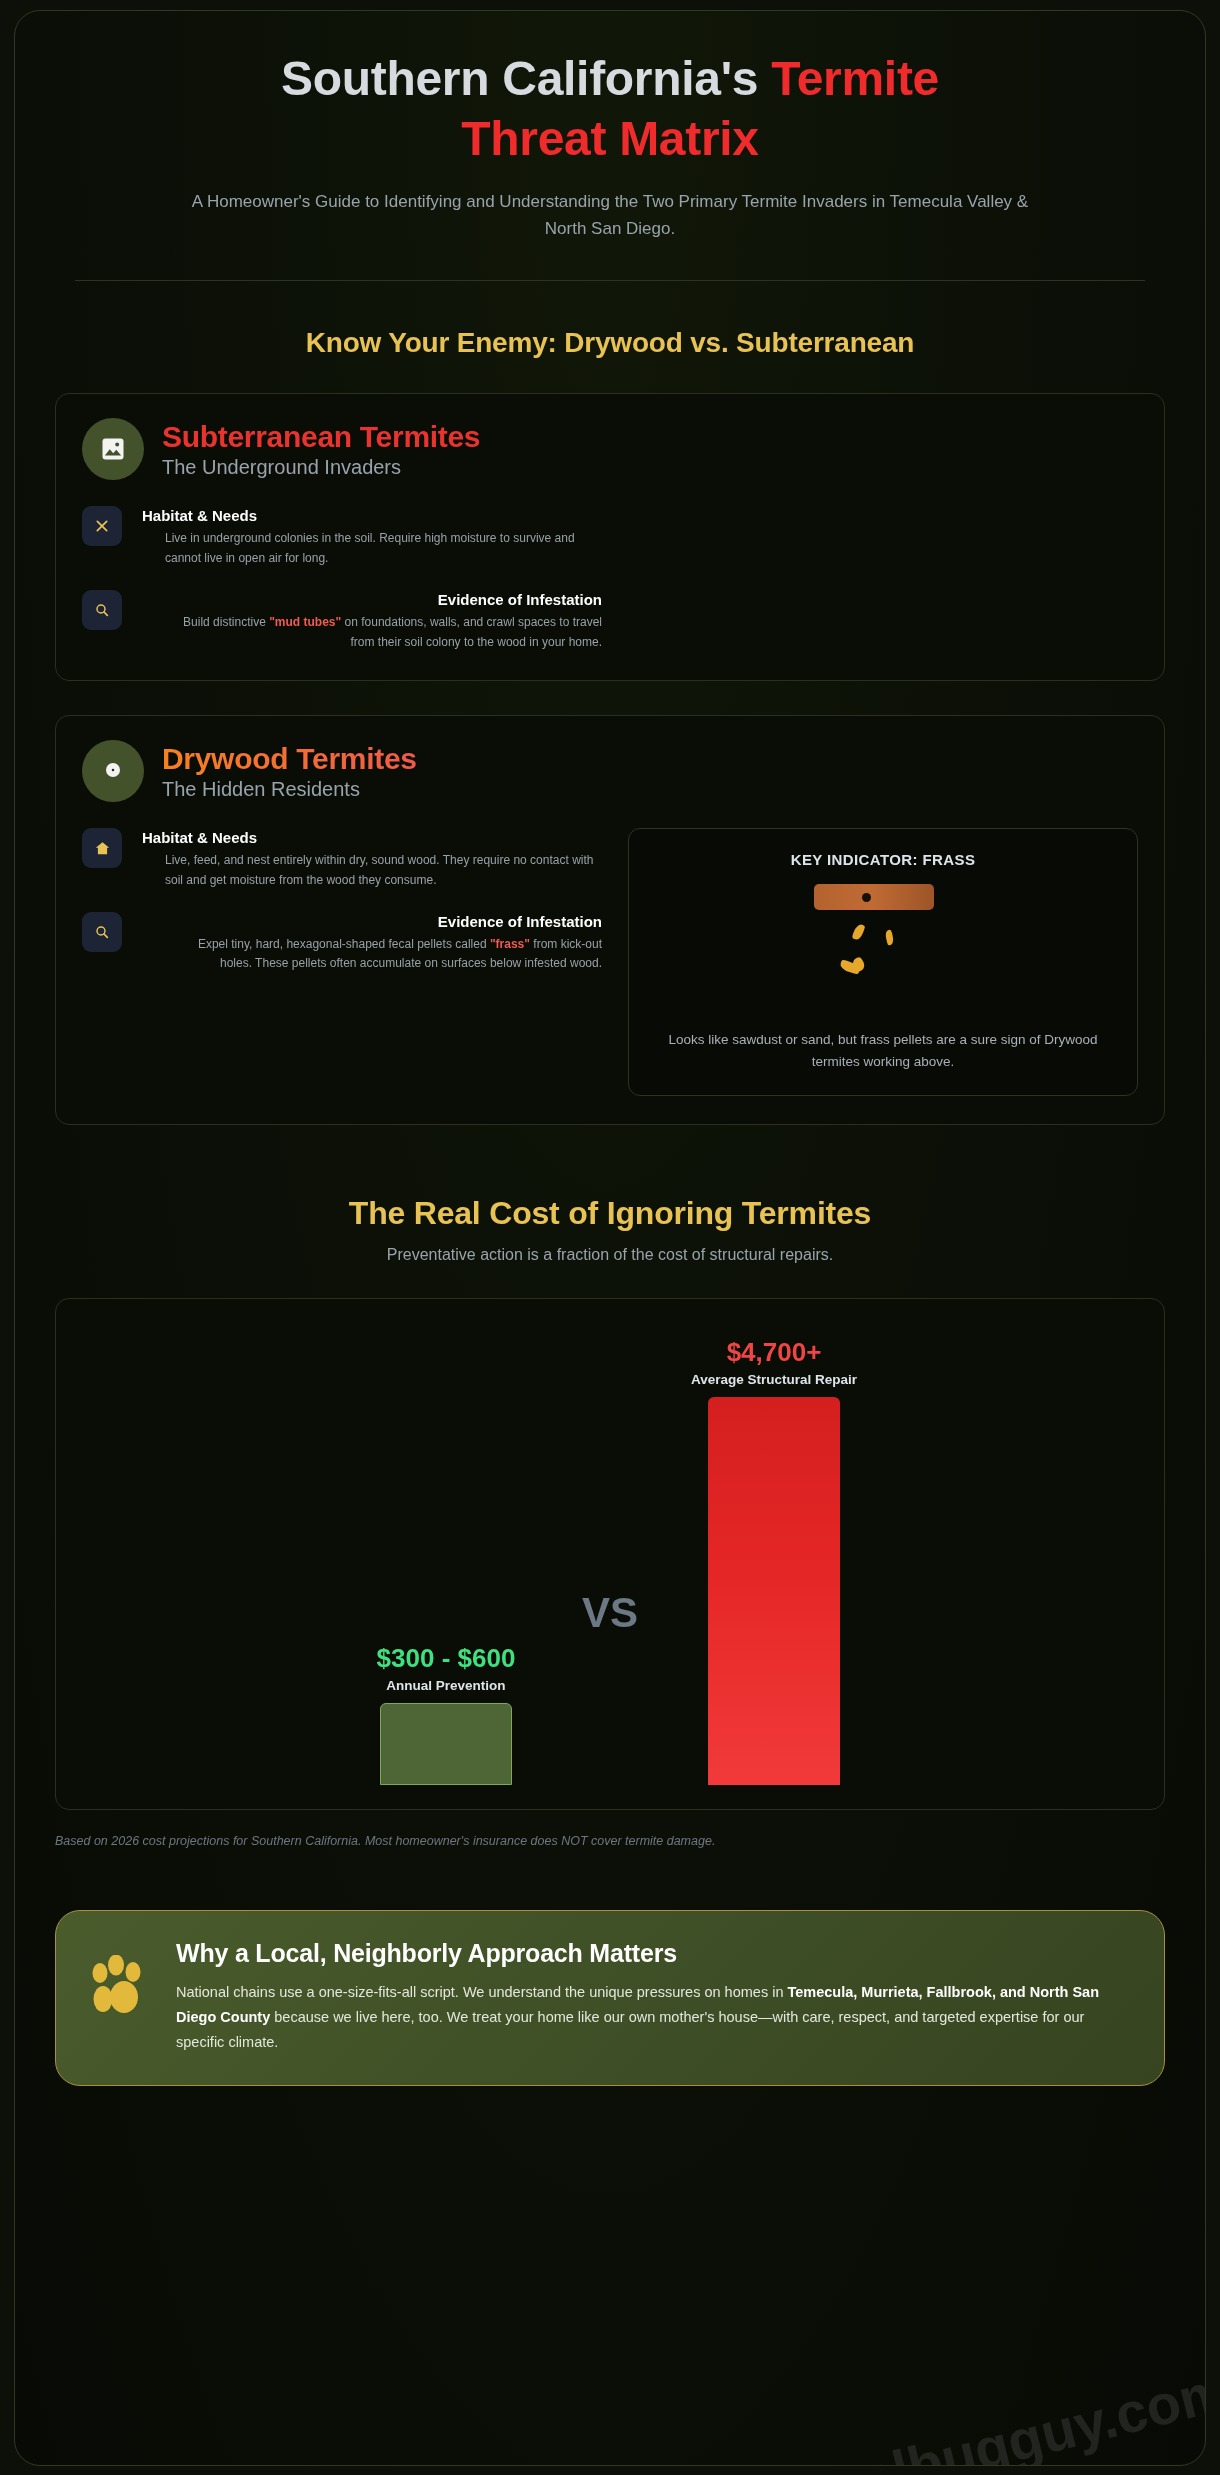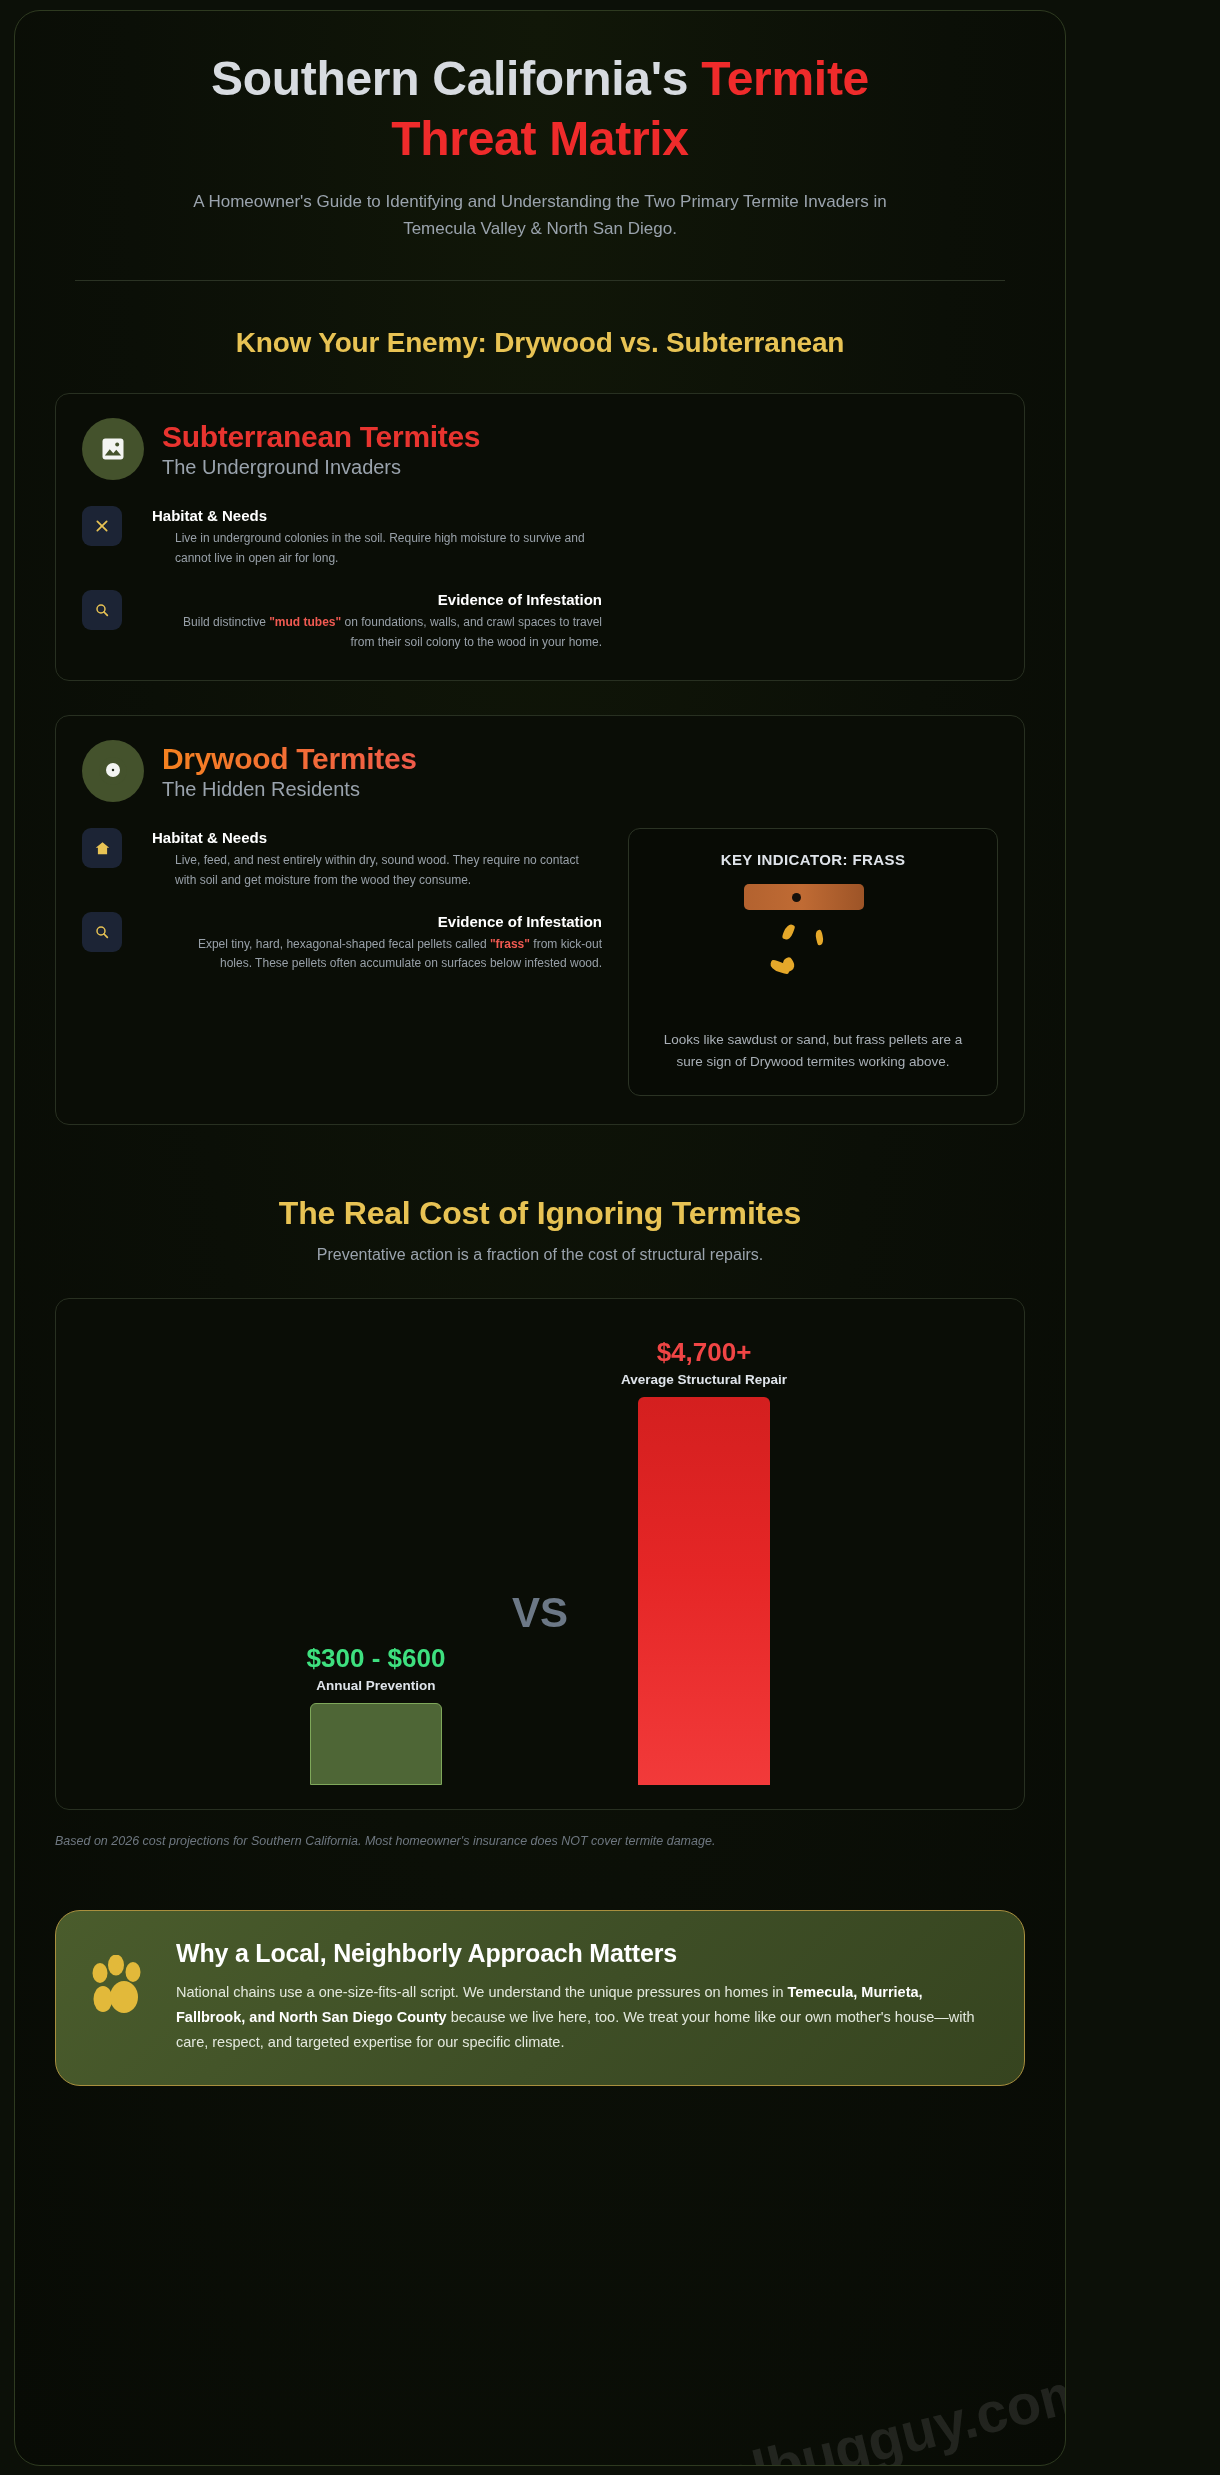--- a/index.html
+++ b/index.html
@@ -14,21 +14,21 @@
     width: 1220px;
     height: 2475px;
     background: #0c1008;
     overflow: hidden;
   }
 
   .frame {
     position: absolute;
     left: 14px;
     top: 10px;
-    width: 1052px;
+    width: 1192px;
     height: 2456px;
     border: 1px solid #2e3a20;
     border-radius: 26px;
     background: radial-gradient(ellipse at 50% 0%, #111708 0%, #0b0f07 55%, #080b05 100%);
     overflow: hidden;
   }
 
   .inner {
     position: relative;
     padding: 0 40px;
@@ -129,21 +129,21 @@
   .card-body {
     display: flex;
     gap: 26px;
     align-items: flex-start;
   }
   .col-left { width: 520px; flex: 0 0 520px; }
   .col-right { flex: 1 1 auto; }
 
   .fact {
     display: flex;
-    gap: 30px;
+    gap: 20px;
     margin-bottom: 22px;
   }
   .fact:last-child { margin-bottom: 0; text-align: right; }
 
   .fact-icon {
     width: 40px;
     height: 40px;
     flex: 0 0 40px;
     border-radius: 9px;
     background: #1c2435;

